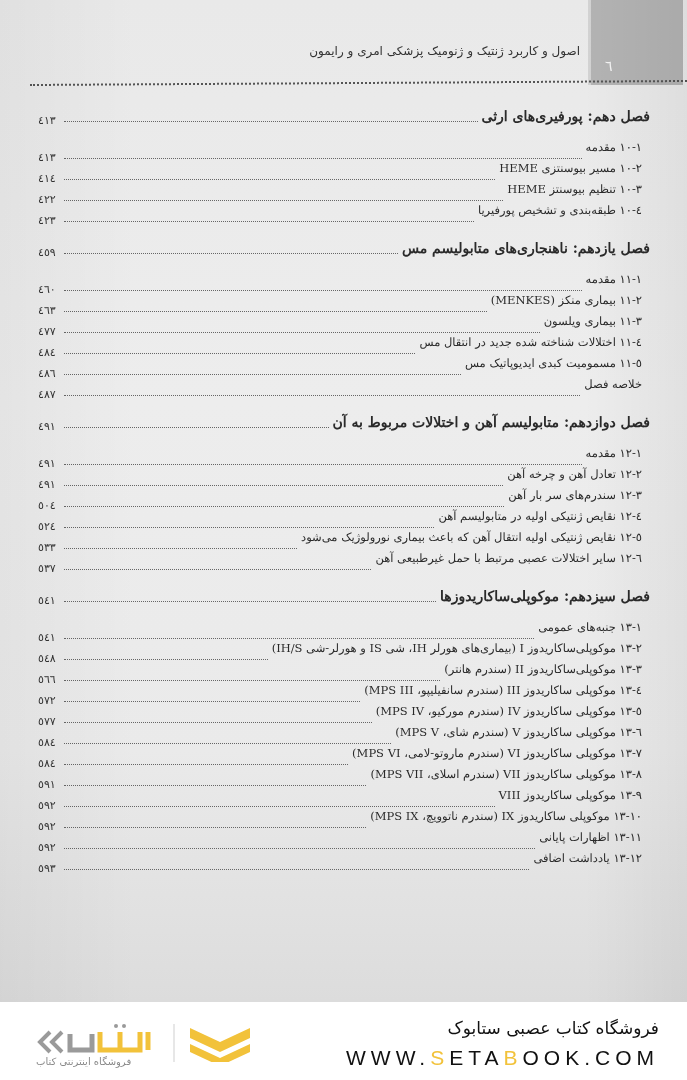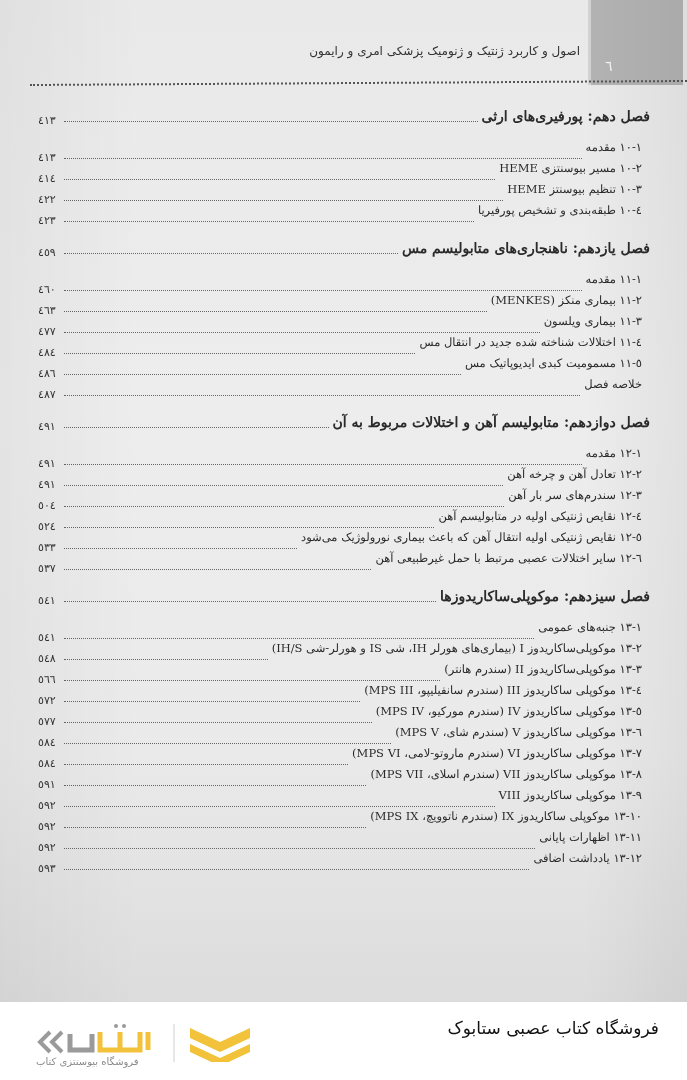--- a/index.html
+++ b/index.html
@@ -265,16 +265,19 @@
       <polyline points="32,10 22,20 32,30" fill="none" stroke="#9a9a9a" stroke-width="4"></polyline>
       <path d="M40 12 v16 h22 v-16" fill="none" stroke="#9a9a9a" stroke-width="5"></path>
       <path d="M70 10 v18 h40 v-18 M90 10 v18" fill="none" stroke="#f2c23a" stroke-width="5"></path>
       <circle cx="86" cy="4" r="2" fill="#9a9a9a"></circle>
         <circle cx="94" cy="4" r="2" fill="#9a9a9a"></circle>
       <path d="M118 10 v18" stroke="#f2c23a" stroke-width="5"></path>
       <line x1="144" y1="2" x2="144" y2="48" stroke="#cfcfcf" stroke-width="1"></line>
       <path d="M160 6 L190 20 L220 6 L220 16 L190 30 L160 16 Z" fill="#f2c23a"></path>
       <path d="M160 22 L190 36 L220 22 L220 30 L190 44 L160 30 Z" fill="#f2c23a"></path>
     </svg>
-    <div class="logo-text">فروشگاه بیوسنتزی کتاب</div>
+    <div class="logo-text">فروشگاه اینترنتی کتاب</div>
   </div>
   <div class="footer-title">فروشگاه کتاب عصبی ستابوک</div>
+  <div class="footer-url">
+    <span>WWW.</span><span class="hl">S</span><span>ETA</span><span class="hl">B</span><span>OOK.COM</span>
+  </div>
 </div>
 
 </body></html>

